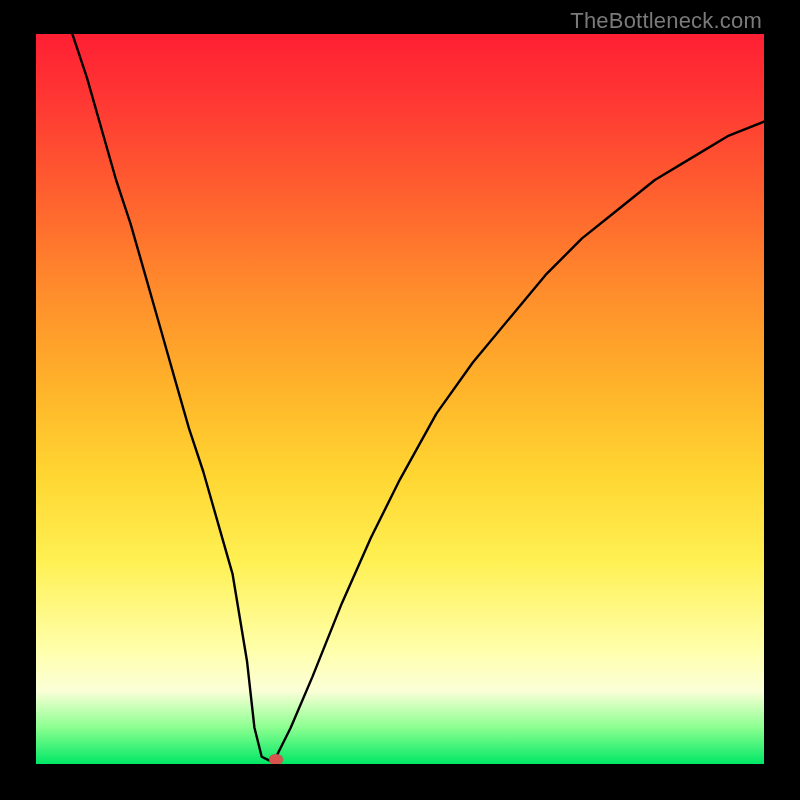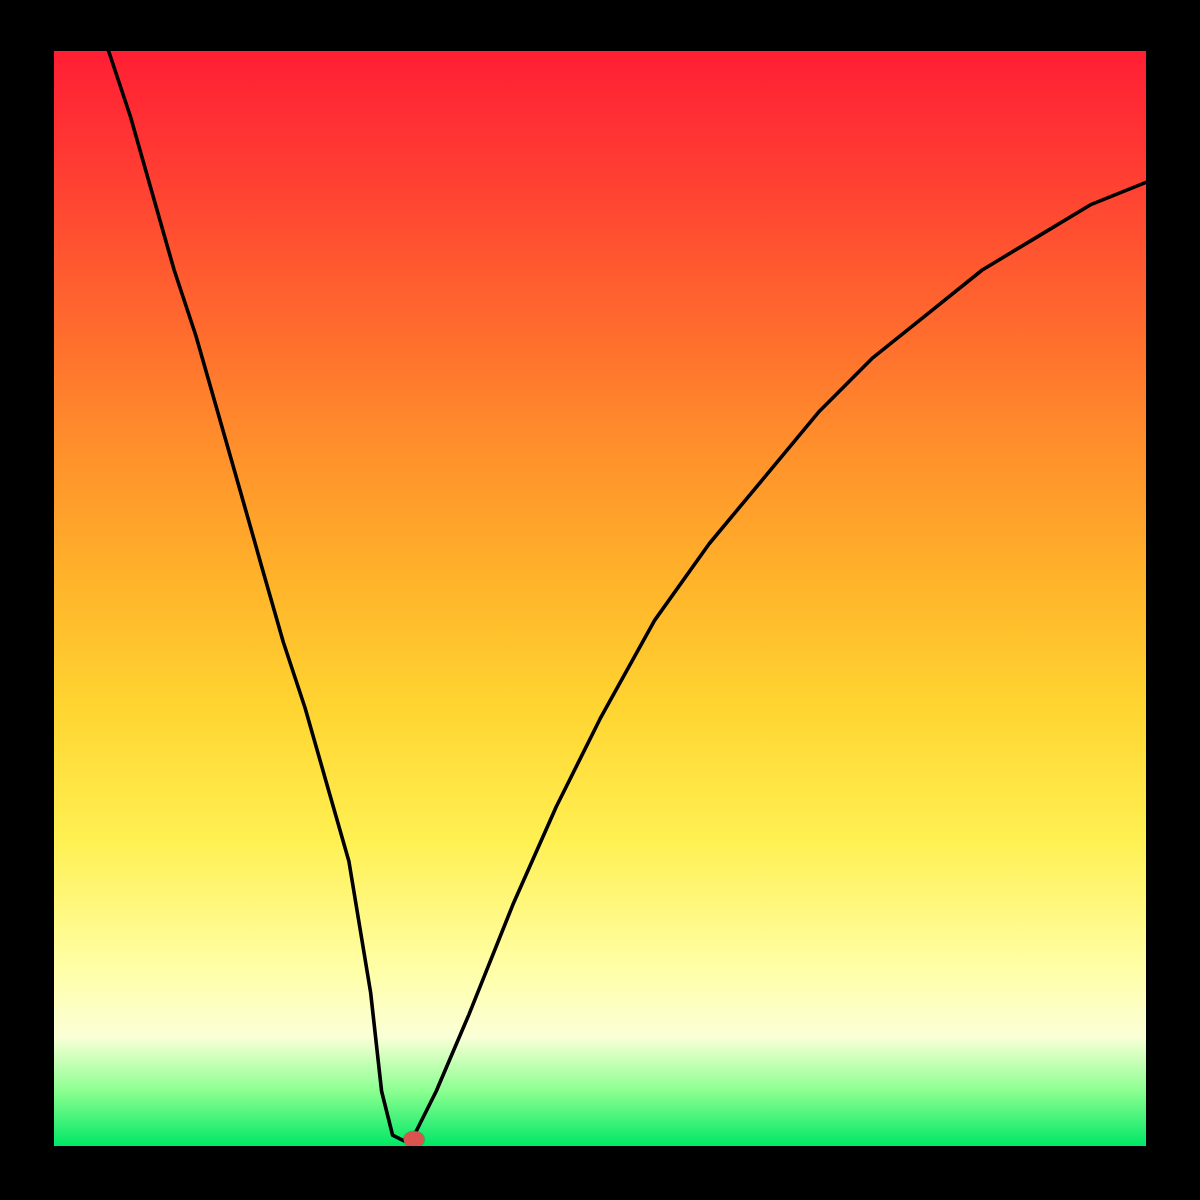--- a/index.html
+++ b/index.html
@@ -79,13 +79,14 @@
     <div class="gradient-bg"></div>
 
     <svg class="curve-svg" viewBox="0 0 728 730" preserveAspectRatio="none">
 
       <path id="curve-path" fill="none" stroke="#000" stroke-width="2.4" stroke-linejoin="round" stroke-linecap="round" d="M36.4 0.0 L51.0 43.8 L65.5 94.9 L80.1 146.0 L94.6 189.8 L109.2 240.9 L123.8 292.0 L138.3 343.1 L152.9 394.2 L167.4 438.0 L182.0 489.1 L196.6 540.2 L211.1 627.8 L218.4 693.5 L225.7 722.7 L233.0 726.4 L240.2 722.7 L254.8 693.5 L276.6 642.4 L305.8 569.4 L334.9 503.7 L364.0 445.3 L400.4 379.6 L436.8 328.5 L473.2 284.7 L509.6 240.9 L546.0 204.4 L582.4 175.2 L618.8 146.0 L655.2 124.1 L691.6 102.2 L728.0 87.6"></path>
     </svg>
 
     <div id="marker" class="marker" style="left: 233.24px; top: 720.35px; background: rgb(217, 83, 79);"></div>
   </div>
 
+  <div class="attrib">TheBottleneck.com</div>
 </div>
 
 </body></html>

